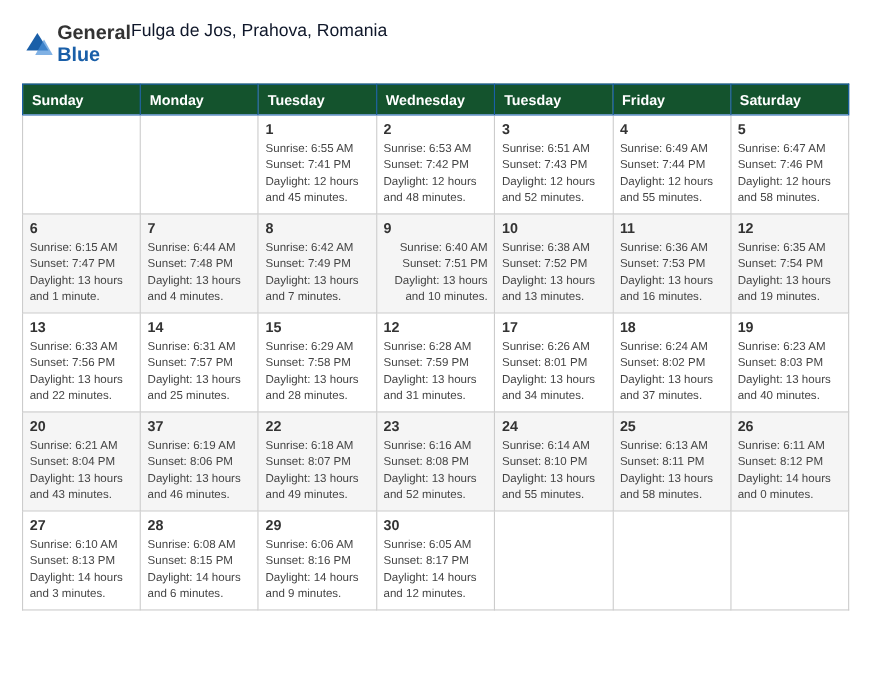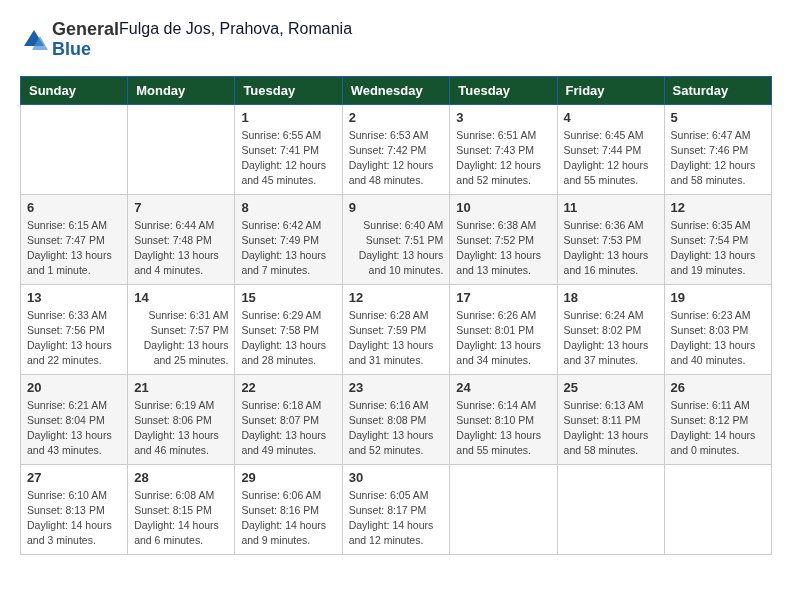--- a/index.html
+++ b/index.html
@@ -144,21 +144,21 @@
         </td>
         <td>
           <span class="day-num">3</span>
           <div class="day-detail" style="white-space: pre-line;">Sunrise: 6:51 AM
 Sunset: 7:43 PM
 Daylight: 12 hours
 and 52 minutes.</div>
         </td>
         <td>
           <span class="day-num">4</span>
-          <div class="day-detail" style="white-space: pre-line;">Sunrise: 6:45 AM
+          <div class="day-detail" style="white-space: pre-line;">Sunrise: 6:49 AM
 Sunset: 7:44 PM
 Daylight: 12 hours
 and 55 minutes.</div>
         </td>
         <td>
           <span class="day-num">5</span>
           <div class="day-detail" style="white-space: pre-line;">Sunrise: 6:47 AM
 Sunset: 7:46 PM
 Daylight: 12 hours
 and 58 minutes.</div>
@@ -218,21 +218,21 @@
       <tr>
         <td>
           <span class="day-num">13</span>
           <div class="day-detail" style="white-space: pre-line;">Sunrise: 6:33 AM
 Sunset: 7:56 PM
 Daylight: 13 hours
 and 22 minutes.</div>
         </td>
         <td>
           <span class="day-num">14</span>
-          <div class="day-detail" style="white-space: pre-line; text-align: right;">Sunrise: 6:31 AM
+          <div class="day-detail" style="white-space: pre-line;">Sunrise: 6:31 AM
 Sunset: 7:57 PM
 Daylight: 13 hours
 and 25 minutes.</div>
         </td>
         <td>
           <span class="day-num">15</span>
           <div class="day-detail" style="white-space: pre-line;">Sunrise: 6:29 AM
 Sunset: 7:58 PM
 Daylight: 13 hours
 and 28 minutes.</div>
@@ -268,21 +268,21 @@
       </tr>
       <tr>
         <td>
           <span class="day-num">20</span>
           <div class="day-detail" style="white-space: pre-line;">Sunrise: 6:21 AM
 Sunset: 8:04 PM
 Daylight: 13 hours
 and 43 minutes.</div>
         </td>
         <td>
-          <span class="day-num">21</span>
+          <span class="day-num">37</span>
           <div class="day-detail" style="white-space: pre-line;">Sunrise: 6:19 AM
 Sunset: 8:06 PM
 Daylight: 13 hours
 and 46 minutes.</div>
         </td>
         <td>
           <span class="day-num">22</span>
           <div class="day-detail" style="white-space: pre-line;">Sunrise: 6:18 AM
 Sunset: 8:07 PM
 Daylight: 13 hours

